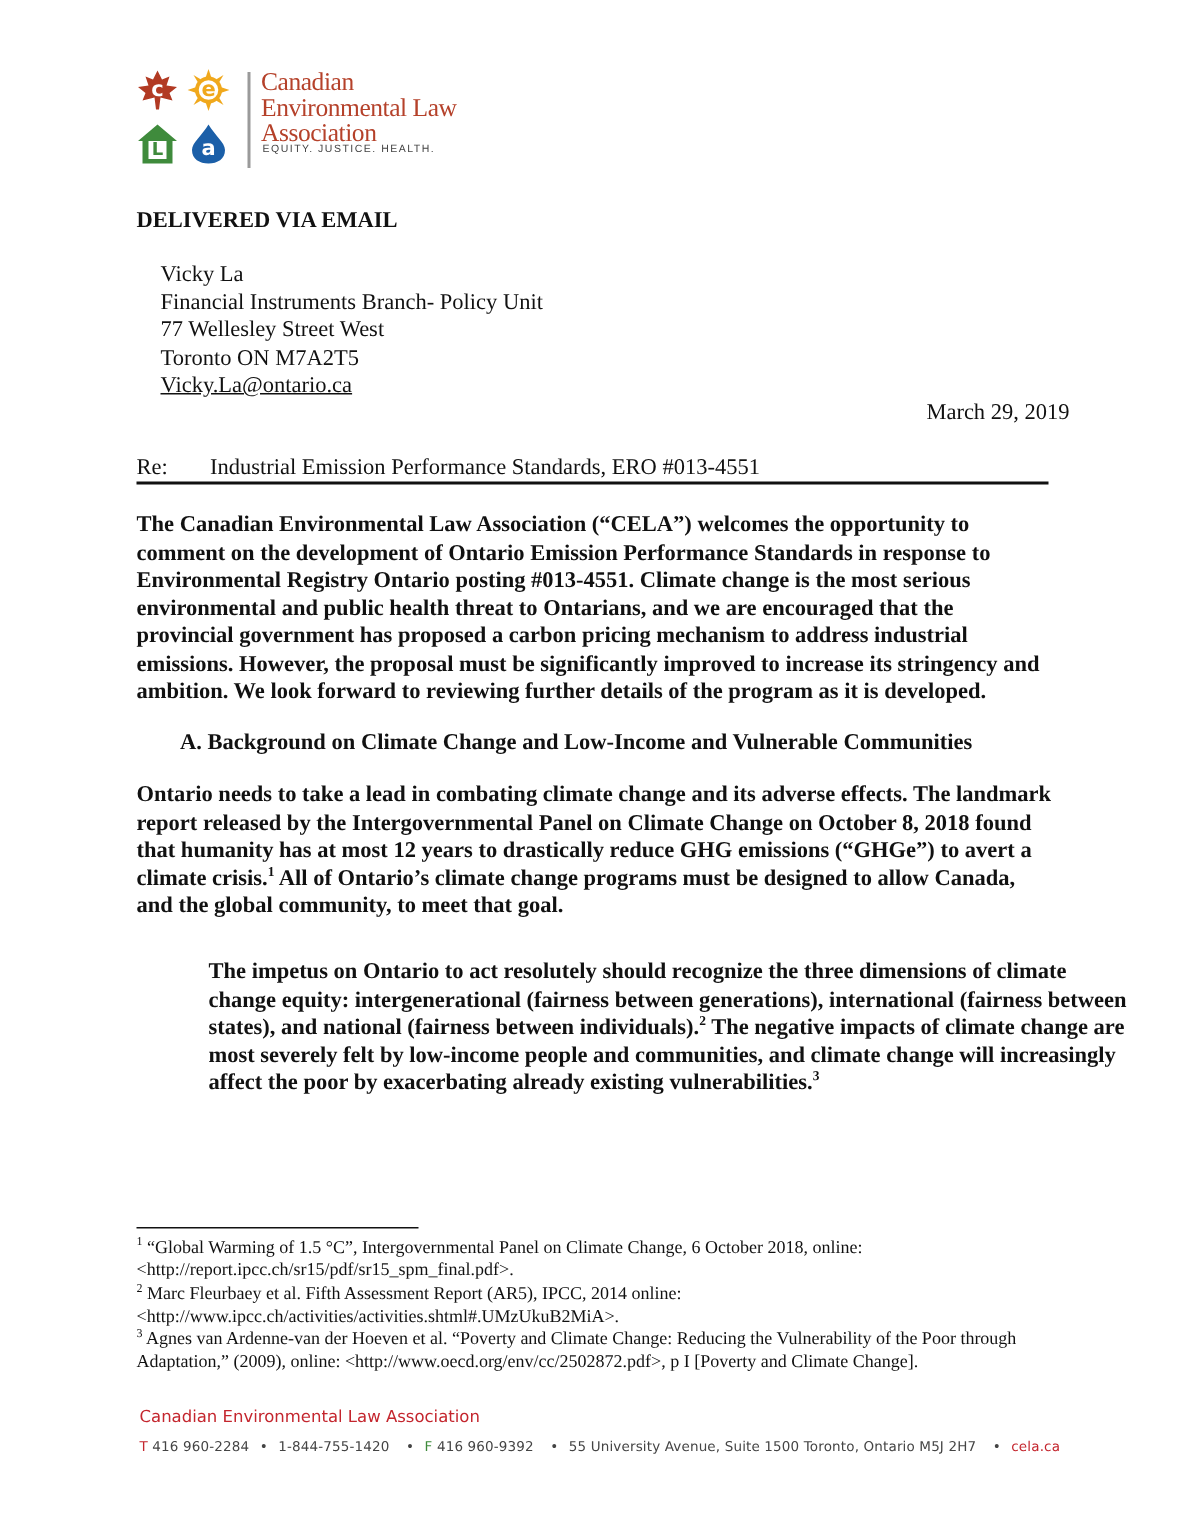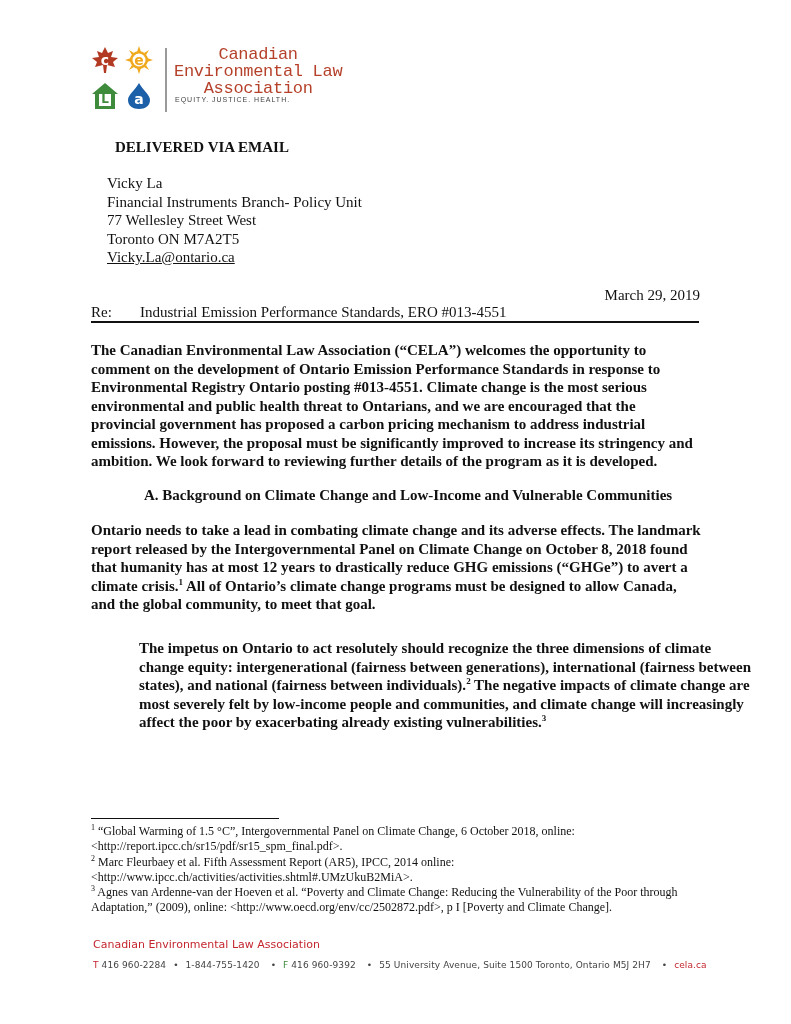--- a/index.html
+++ b/index.html
@@ -10,34 +10,34 @@
     
     .logo { left: 91px; top: 44px; width: 240px; height: 70px; }
     .logo-icons { position: absolute; left: 0; top: 0; width: 68px; height: 68px; }
     .logo-icon { position: absolute; width: 28px; height: 28px; display: flex; align-items: center; justify-content: center;
                  font-family: "DejaVu Sans", sans-serif; font-weight: bold; font-size: 14px; }
     .icon-leaf { left: 0; top: 2px; }
     .icon-sun { left: 34px; top: 2px; }
     .icon-house { left: 0; top: 38px; }
     .icon-drop { left: 34px; top: 38px; }
     .logo-divider { position: absolute; left: 74px; top: 4px; width: 2px; height: 64px; background: #9a9a9a; }
-    .logo-name { position: absolute; left: 83px; top: 2px; font-family: Liberation Mono, monospace;
-                 color: #b5412a; font-size: 17px; line-height: 17px; letter-spacing: -0.3px; text-align: center; }
+    .logo-name { position: absolute; left: 83px; top: 2px; font-family: Liberation Serif, serif;
+                 color: #b5412a; font-size: 17px; line-height: 17px; letter-spacing: -0.3px; }
     .logo-name div { white-space: nowrap; }
     .logo-tagline { position: absolute; left: 84px; top: 52px; font-family: Liberation Sans, sans-serif;
                     font-size: 7px; letter-spacing: 1px; color: #444; white-space: nowrap; text-align: right; }
 
     .txt { font-size: 15px; line-height: 18.5px; }
-    .bold { font-weight: bold; margin-left: 24px; }
+    .bold { font-weight: bold; }
 
     .delivered { left: 91px; top: 138px; }
     .address { left: 91px; top: 174px; }
     .address div { white-space: nowrap; margin-left: 16px; }
     .email-link { color: #111; text-decoration: underline; }
-    .date { right: 91px; top: 266px; margin-top: 20px; }
+    .date { right: 78px; top: 266px; }
     .re-line { left: 91px; top: 303px; width: 608px; white-space: nowrap; }
     .re-line .re-label { display: inline-block; width: 49px; }
     .re-rule { left: 91px; top: 321px; width: 608px; height: 2px; background: #111; }
 
     .para { left: 91px; width: 612px; text-align: left; font-weight: bold; }
     .p1 { top: 341px; }
     .heading { left: 120px; top: 486px; white-space: nowrap; text-align: center; }
     .p2 { top: 521px; }
     .p3 { top: 639px; margin-left: 48px; }
     sup { font-size: 9px; line-height: 0; vertical-align: super; }

